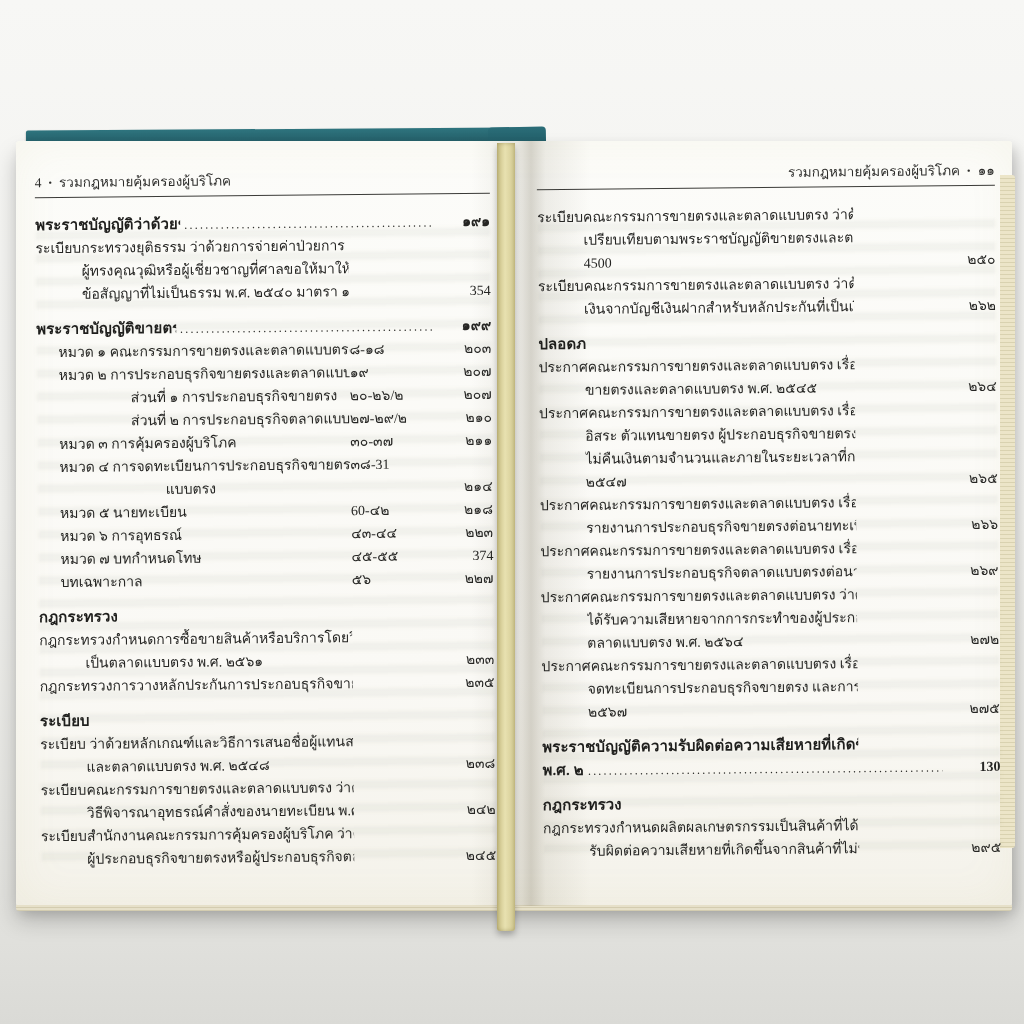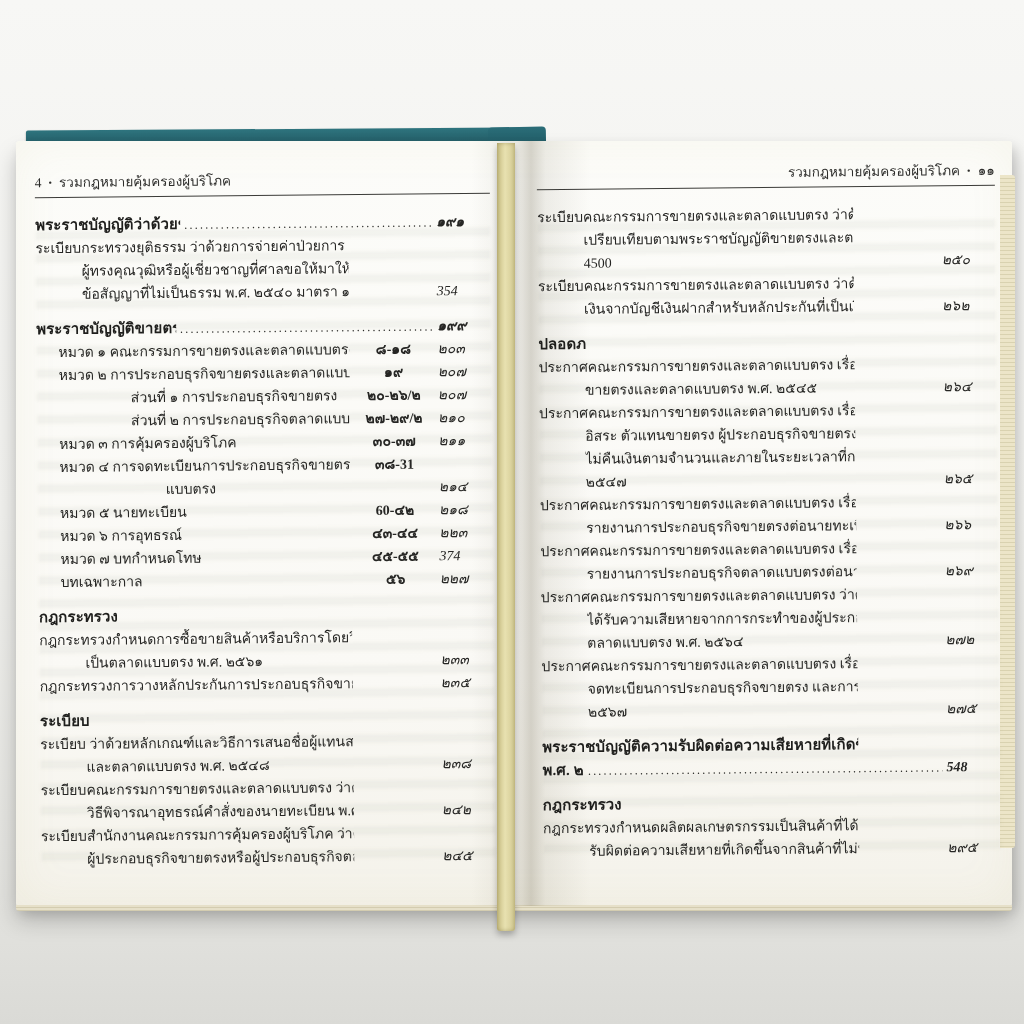--- a/index.html
+++ b/index.html
@@ -73,23 +73,23 @@
   .toc-line.gap{margin-top:12px;}
   .toc-line .t{flex:0 1 auto;overflow:hidden;}
   .toc-line.bold .t{font-weight:700;font-size:15px;letter-spacing:.1px;color:#1f1f1d;}
   .toc-line.bold .pg{font-weight:700;}
   .fill{flex:1 1 auto;overflow:hidden;min-width:0;}
   .fill.dots{padding:0 4px;}
   .fill.dots::after{
     content:"........................................................................................................................";
     letter-spacing:2.2px;font-size:12px;color:#2c2c2a;
   }
-  .mid{flex:0 0 auto;width:88px;text-align:center;font-weight:bold;}
+  .mid{flex:0 0 auto;width:88px;text-align:left;}
   .mid.collapse{width:4px;}
-  .pg{flex:0 0 auto;width:54px;text-align:left;font-style:italic;}
+  .pg{flex:0 0 auto;width:54px;text-align:right;}
   .ind1{padding-left:46px;}
   .ind2{padding-left:22px;}
   .ind3{padding-left:94px;}
   .ind4{padding-left:128px;}
 </style>
 </head>
 <body>
 
 <div class="scene">
   <div class="cover-edge"></div>
@@ -416,21 +416,21 @@
           <div class="toc-line gap bold">
     <span class="t">พระราชบัญญัติความรับผิดต่อความเสียหายที่เกิดขึ้นจากสินค้าที่ไม่ปลอดภัย</span>
     <span class="fill"></span>
     <span class="mid"></span>
     <span class="pg"></span>
   </div>
           <div class="toc-line bold">
     <span class="t">พ.ศ. ๒๕๕๑</span>
     <span class="fill dots"></span>
     <span class="mid collapse"></span>
-    <span class="pg">548</span>
+    <span class="pg">130</span>
   </div>
           <div class="toc-line gap bold">
     <span class="t">กฎกระทรวง</span>
     <span class="fill"></span>
     <span class="mid"></span>
     <span class="pg"></span>
   </div>
           <div class="toc-line">
     <span class="t">กฎกระทรวงกำหนดผลิตผลเกษตรกรรมเป็นสินค้าที่ได้รับยกเว้นตามกฎหมายว่าด้วยความ</span>
     <span class="fill"></span>

